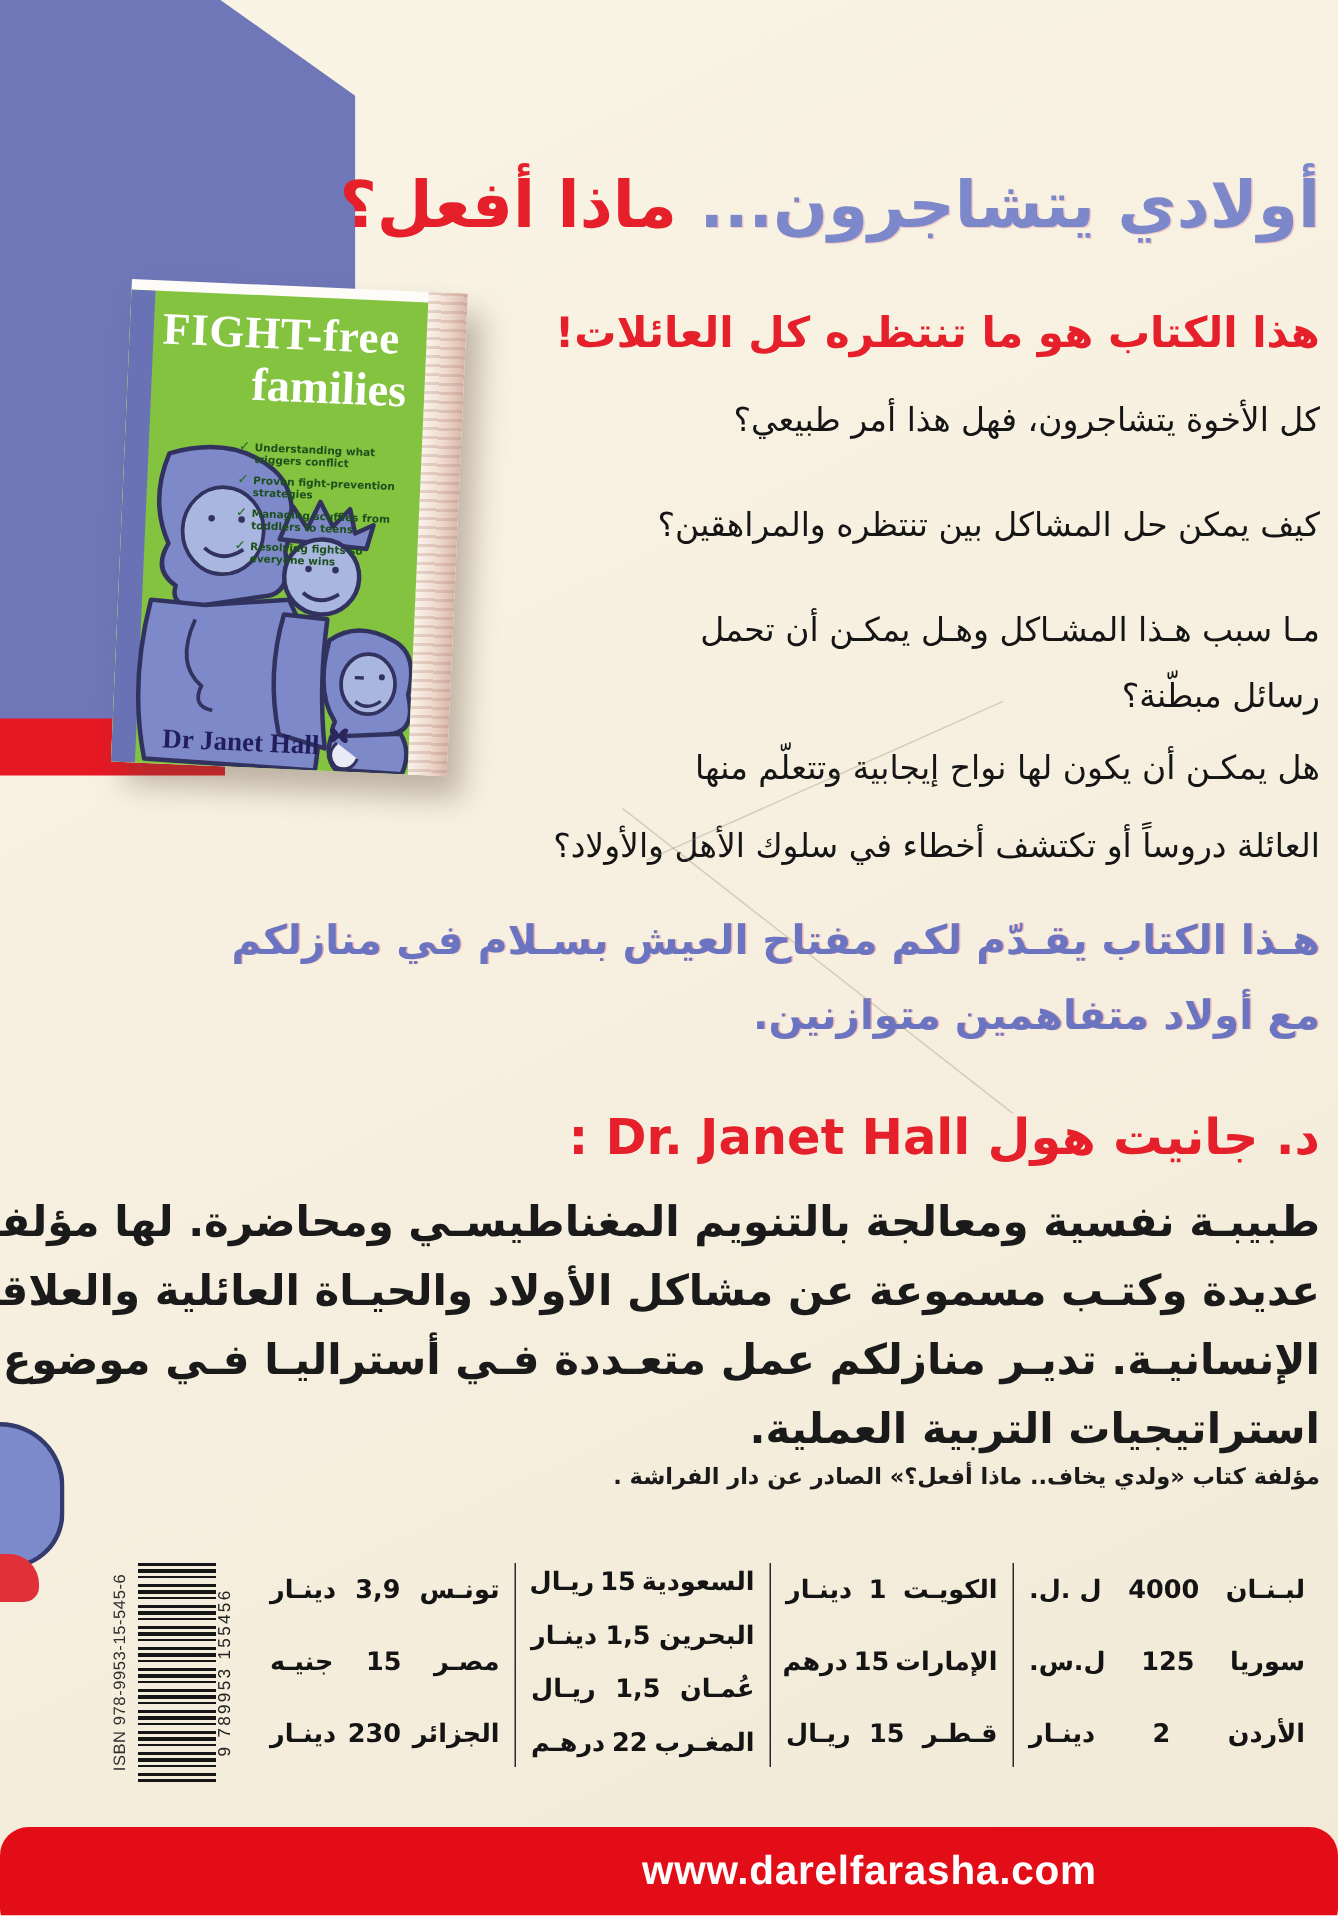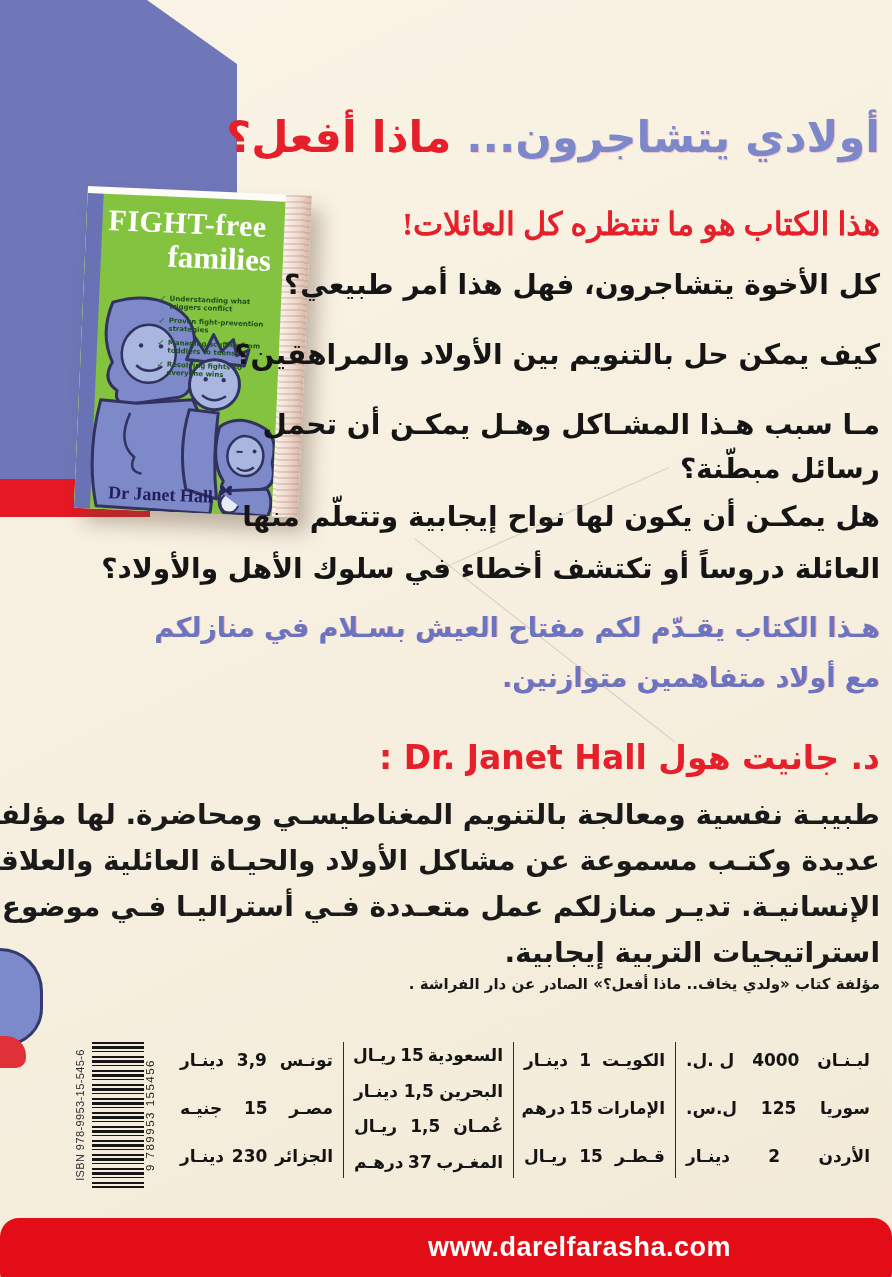--- a/index.html
+++ b/index.html
@@ -34,22 +34,22 @@
   
   .peek-blue{position:absolute;left:0;top:948px;width:40px;height:92px;background:#7c89cb;
              border:3px solid #343a6e;border-left:none;border-radius:0 46px 40px 0;}
   .peek-red{position:absolute;left:0;top:1036px;width:26px;height:32px;background:#e03038;
             border-radius:0 20px 10px 0;}
   
   .ar{position:absolute;right:12px;direction:rtl;text-align:right;white-space:nowrap;}
   .main-title{top:112px;font-size:43px;font-weight:bold;letter-spacing:-.5px;}
   .main-title .blue{color:#7d88ca;text-shadow:1px 1px 0 rgba(225,80,110,.25);}
   .main-title .red{color:#e5202b;}
-  .subtitle{top:205px;font-size:32px;font-weight:bold;color:#e5202b;font-family:Liberation Serif, serif;}
-  .q{font-size:28px;font-weight:bold;color:#151515;}
+  .subtitle{top:205px;font-size:28px;font-weight:bold;color:#e5202b;}
+  .q{font-size:22px;font-weight:normal;color:#151515;}
   .blue-line{font-size:27px;font-weight:bold;color:#6a74c0;text-shadow:1px 0 0 rgba(230,70,100,.35);}
   .author-head{top:738px;font-size:33px;font-weight:bold;color:#e5202b;}
   .bio{font-size:28px;font-weight:bold;color:#1a1a1a;}
   .credit{top:975px;font-size:15px;font-weight:bold;color:#1a1a1a;}
   
   .price-table{position:absolute;left:170px;top:1042px;width:710px;height:136px;
                display:flex;direction:rtl;color:#141414;}
   .pcol{display:flex;flex-direction:column;justify-content:space-between;
         padding:8px 10px 12px 10px;box-sizing:border-box;}
   .pcol.rule{border-left:1.5px solid #2b2b2b;}
@@ -143,35 +143,35 @@
 
   <div class="peek-blue"></div>
   <div class="peek-red"></div>
 
   <div class="ar main-title" dir="rtl">
     <span class="blue">أولادي يتشاجرون... </span><span class="red">ماذا أفعل؟</span>
   </div>
   <div class="ar subtitle" dir="rtl" style="top:205px">هذا الكتاب هو ما تنتظره كل العائلات!</div>
 
   <div class="ar q" dir="rtl" style="top:268px">كل الأخوة يتشاجرون، فهل هذا أمر طبيعي؟</div>
-  <div class="ar q" dir="rtl" style="top:338px">كيف يمكن حل بالتنويم بين الأولاد والمراهقين؟</div>
+  <div class="ar q" dir="rtl" style="top:338px">كيف يمكن حل المشاكل بين تنتظره والمراهقين؟</div>
   <div class="ar q" dir="rtl" style="top:408px">مـا سبب هـذا المشـاكل وهـل يمكـن أن تحمل</div>
   <div class="ar q" dir="rtl" style="top:452px">رسائل مبطّنة؟</div>
   <div class="ar q" dir="rtl" style="top:500px">هل يمكـن أن يكون لها نواح إيجابية وتتعلّم منها</div>
   <div class="ar q" dir="rtl" style="top:552px">العائلة دروساً أو تكتشف أخطاء في سلوك الأهل والأولاد؟</div>
 
   <div class="ar blue-line" dir="rtl" style="top:612px">هـذا الكتاب يقـدّم لكم مفتاح العيش بسـلام في منازلكم</div>
   <div class="ar blue-line" dir="rtl" style="top:662px">مع أولاد متفاهمين متوازنين.</div>
 
   <div class="ar author-head" dir="rtl">د. جانيت هول Dr. Janet Hall :</div>
 
   <div class="ar bio" dir="rtl" style="top:798px">طبيبـة نفسية ومعالجة بالتنويم المغناطيسـي ومحاضرة. لها مؤلفات</div>
   <div class="ar bio" dir="rtl" style="top:844px">عديدة وكتـب مسموعة عن مشاكل الأولاد والحيـاة العائلية والعلاقات</div>
   <div class="ar bio" dir="rtl" style="top:890px">الإنسانيـة. تديـر منازلكم عمل متعـددة فـي أستراليـا فـي موضوع</div>
-  <div class="ar bio" dir="rtl" style="top:936px">استراتيجيات التربية إيجابية.</div>
+  <div class="ar bio" dir="rtl" style="top:936px">استراتيجيات التربية العملية.</div>
 
   <div class="ar credit" dir="rtl">مؤلفة كتاب «ولدي يخاف.. ماذا أفعل؟» الصادر عن دار الفراشة .</div>
 
   <div class="price-table">
     <div class="pcol c0 rule">
       <div class="prow">
         <span>لبـنـان</span>
         <span class="pv">4000</span>
         <span>ل .ل.</span>
         </div>
@@ -214,21 +214,21 @@
         <span class="pv">1,5</span>
         <span>دينـار</span>
         </div>
       <div class="prow">
         <span>عُمـان</span>
         <span class="pv">1,5</span>
         <span>ريـال</span>
         </div>
       <div class="prow">
         <span>المغـرب</span>
-        <span class="pv">37</span>
+        <span class="pv">22</span>
         <span>درهـم</span>
         </div>
     </div>
     <div class="pcol c3">
       <div class="prow">
         <span>تونـس</span>
         <span class="pv">3,9</span>
         <span>دينـار</span>
         </div>
       <div class="prow">

